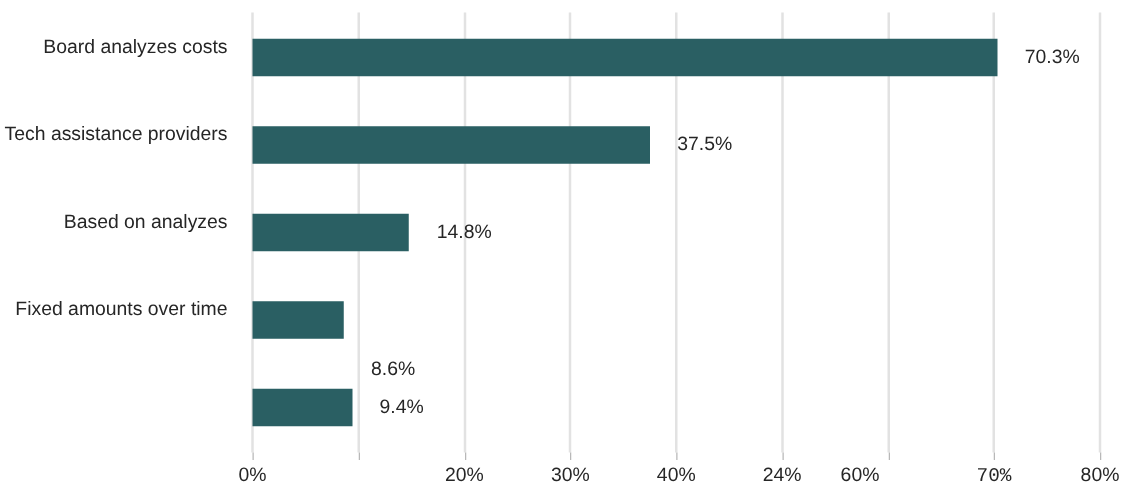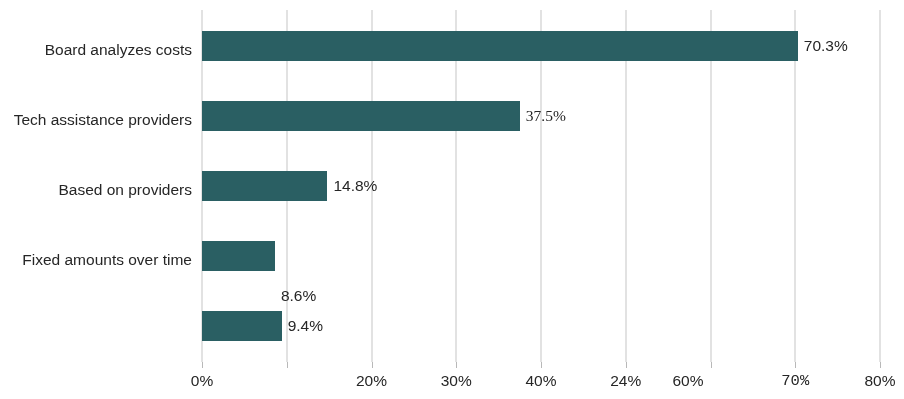--- a/index.html
+++ b/index.html
@@ -47,29 +47,29 @@
     background: #2a5f63;
   }
   .bar-value {
     position: absolute;
     top: 20px;
     height: 30px;
     line-height: 30px;
     white-space: nowrap;
     font-size: 15.5px;
     color: #262626;
-    padding-left: 6px;
+    padding-left: 22px;
   }
   .cat-label {
     position: absolute;
-    top: 24px;
+    top: 12px;
     height: 30px;
     line-height: 30px;
     right: 100%;
-    margin-right: 10px;
+    margin-right: 20px;
     white-space: nowrap;
     font-size: 15.5px;
     color: #262626;
     text-align: right;
   }
   
   #x-axis {
     position: absolute;
     left: 202px;
     top: 362px;
@@ -111,24 +111,24 @@
       </div>
     <div id="bars">
         <div class="cat-row" style="top: 1px;">
           <div class="cat-label">Board analyzes costs</div>
           <div class="bar" style="width: 595.792px; background: rgb(42, 95, 99);"></div>
           <div class="bar-value" style="left: 595.792px;">70.3%</div>
         </div>
         <div class="cat-row" style="top: 71px;">
           <div class="cat-label">Tech assistance providers</div>
           <div class="bar" style="width: 317.812px; background: rgb(42, 95, 99);"></div>
-          <div class="bar-value" style="left: 317.812px; font-family: Liberation Serif, serif;">37.5%</div>
+          <div class="bar-value" style="left: 317.812px;">37.5%</div>
         </div>
         <div class="cat-row" style="top: 141px;">
-          <div class="cat-label">Based on providers</div>
+          <div class="cat-label">Based on analyzes</div>
           <div class="bar" style="width: 125.43px; background: rgb(42, 95, 99);"></div>
           <div class="bar-value" style="left: 125.43px;">14.8%</div>
         </div>
         <div class="cat-row" style="top: 211px;">
           <div class="cat-label">Fixed amounts over time</div>
           <div class="bar" style="width: 72.885px; background: rgb(42, 95, 99);"></div>
           <div class="bar-value" style="left: 72.885px; margin-top: 40px;">8.6%</div>
         </div>
         <div class="cat-row" style="top: 281px;">
           <div class="bar" style="width: 79.665px; background: rgb(42, 95, 99);"></div>

